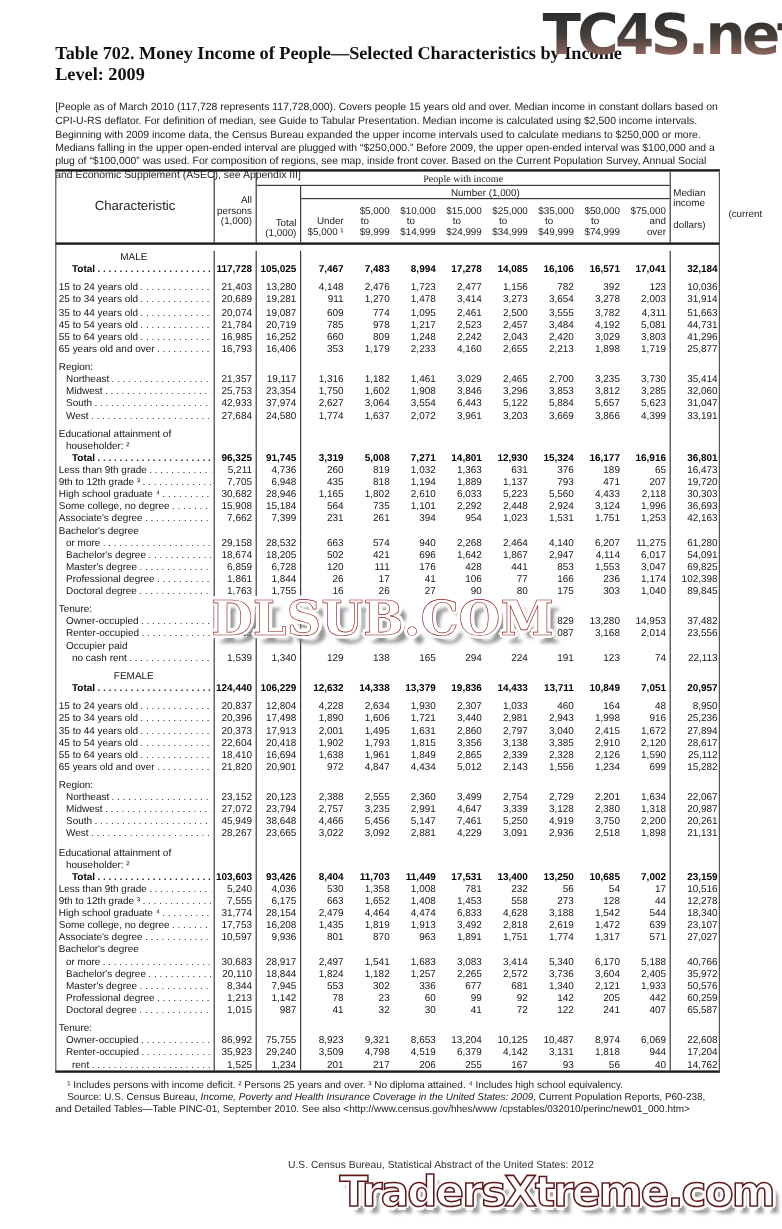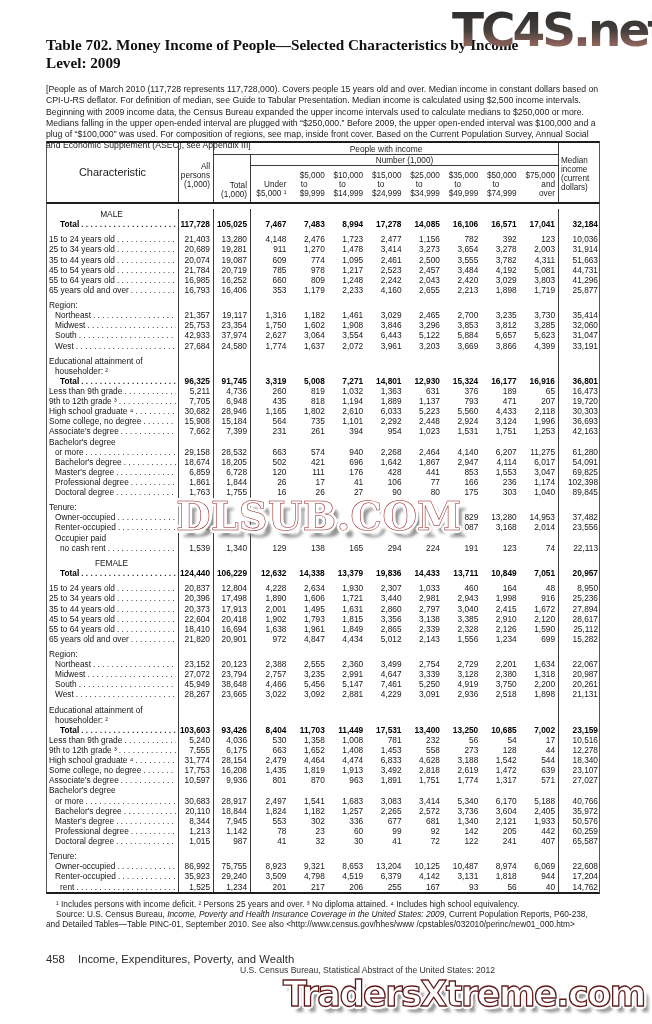--- a/index.html
+++ b/index.html
@@ -18,21 +18,21 @@
          border-left:1px solid #555;border-right:1px solid #555;box-sizing:content-box;
          font-size:8.2px;line-height:9px;color:#1c1c1c;}
   .hcell{position:absolute;box-sizing:border-box;}
   .h-char{left:0;top:0;width:132px;height:59px;border-right:1px solid #3a3a3a;
           display:flex;align-items:center;justify-content:center;font-size:11px;}
   .h-ap{left:132px;top:0;width:35px;height:59px;border-right:1px solid #3a3a3a;
         display:flex;flex-direction:column;justify-content:flex-end;align-items:flex-end;
         padding:0 3px 13px 0;}
   .h-group{left:167px;top:0;width:344px;height:59px;}
   .h-people{height:12px;border-bottom:1px solid #3a3a3a;text-align:center;padding-top:2px;
-            box-sizing:border-box;font-size:8.4px;}
+            box-sizing:border-box;font-size:8.4px;font-family:Liberation Serif, serif;}
   .h-grow{position:relative;height:47px;}
   .h-total{position:absolute;left:0;top:0;width:37px;height:47px;border-right:1px solid #3a3a3a;
            display:flex;flex-direction:column;justify-content:flex-end;align-items:flex-end;
            padding:0 3px 3px 0;box-sizing:border-box;}
   .h-numgrp{position:absolute;left:37px;top:0;width:307px;height:47px;}
   .h-number{height:11px;border-bottom:1px solid #3a3a3a;text-align:center;box-sizing:border-box;
             padding-top:1px;}
   .h-brackets{display:grid;grid-template-columns:repeat(8,38.375px);height:35px;}
   .h-br{display:flex;flex-direction:column;justify-content:flex-end;align-items:flex-end;
         padding:0 3px 3px 0;box-sizing:border-box;}
@@ -154,21 +154,21 @@
                   <span>and</span>
                   <span>over</span>
                 </div>
               </div>
           </div>
         </div>
       </div>
       <div class="hcell h-med" id="h-med">
           <span style="display: block;">Median</span>
           <span style="display: block;">income</span>
-          <span style="display: block;">(current</span>
+          <span style="display: block; margin-left: 46px;">(current</span>
           <span style="display: block;">dollars)</span>
         </div>
     </div>
     <div class="tbody" id="tbody">
         <div class="tr">
           <div class="td c0 ctr">MALE</div>
           <div class="td c1"></div>
           <div class="td c2"></div>
           <div class="td c3"></div>
           <div class="td c4"></div>
@@ -1348,23 +1348,19 @@
         </div>
       </div>
   </div>
 
   <p class="fn">¹ Includes persons with income deficit. ² Persons 25 years and over. ³ No diploma attained. ⁴ Includes high school equivalency.</p>
 
   <p class="src">
     <span>Source: U.S. Census Bureau, </span><i>Income, Poverty and Health Insurance Coverage in the United States: 2009</i><span>, Current Population Reports, P60-238, and Detailed Tables—Table PINC-01, September 2010. See also &lt;http://www.census.gov/hhes/www /cpstables/032010/perinc/new01_000.htm&gt;</span>
   </p>
 
-  <div class="pgfoot">
-    <span class="num">458</span>
-    <span>Income, Expenditures, Poverty, and Wealth</span>
-  </div>
   <div class="credit">U.S. Census Bureau, Statistical Abstract of the United States: 2012</div>
 
   <div class="wm wm-top">TC4S.net</div>
   <div class="wm wm-mid">DLSUB.COM</div>
   <div class="wm wm-bottom">TradersXtreme.com</div>
 
 </div>
 
 </body></html>

